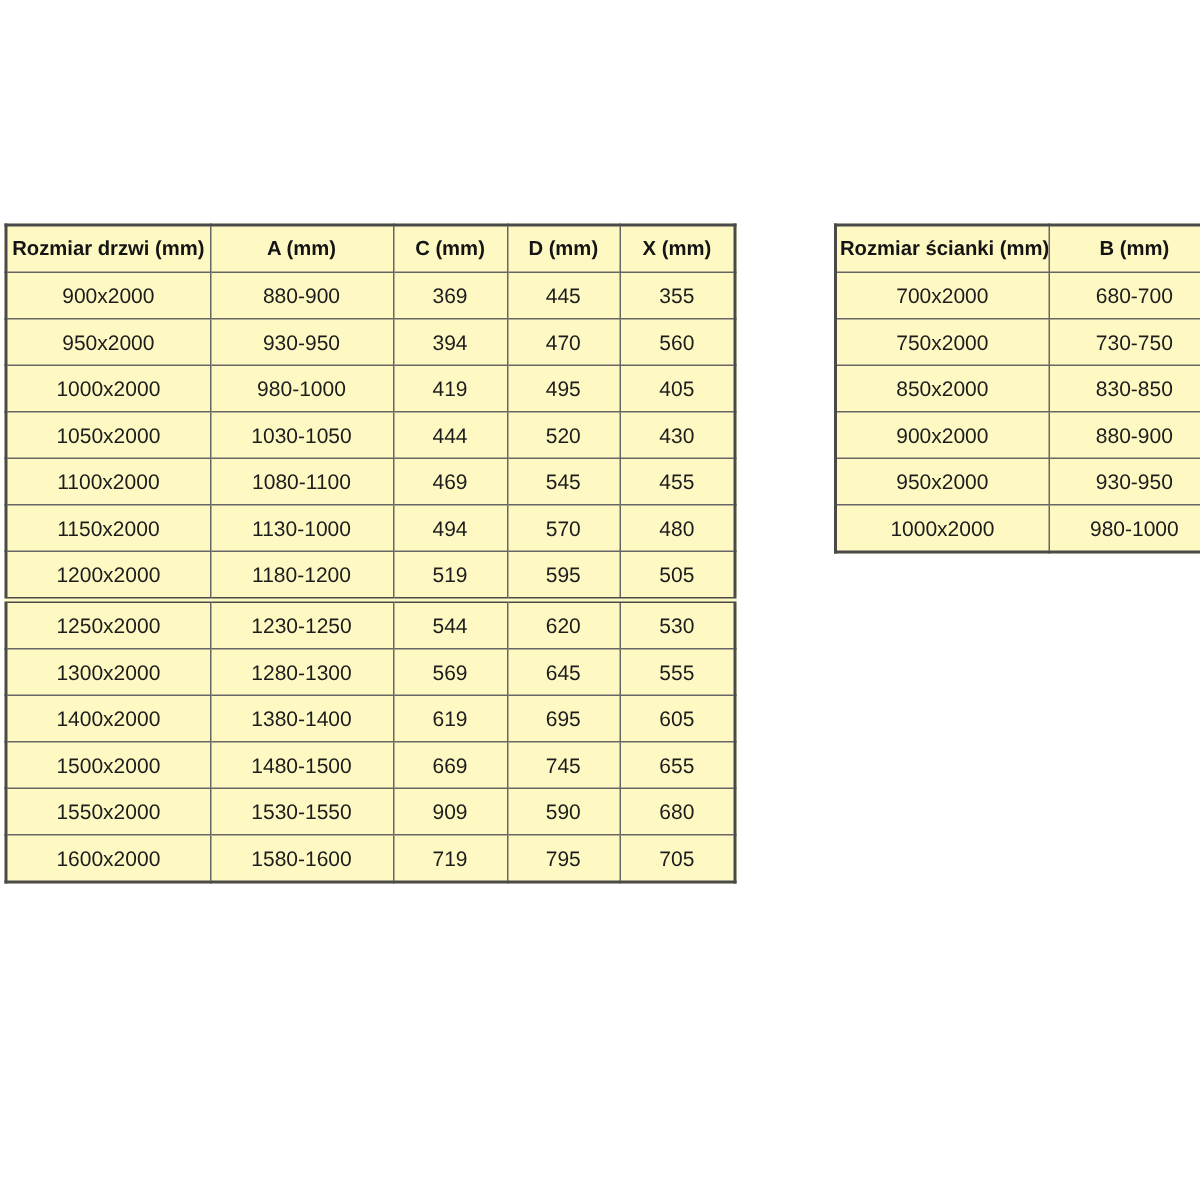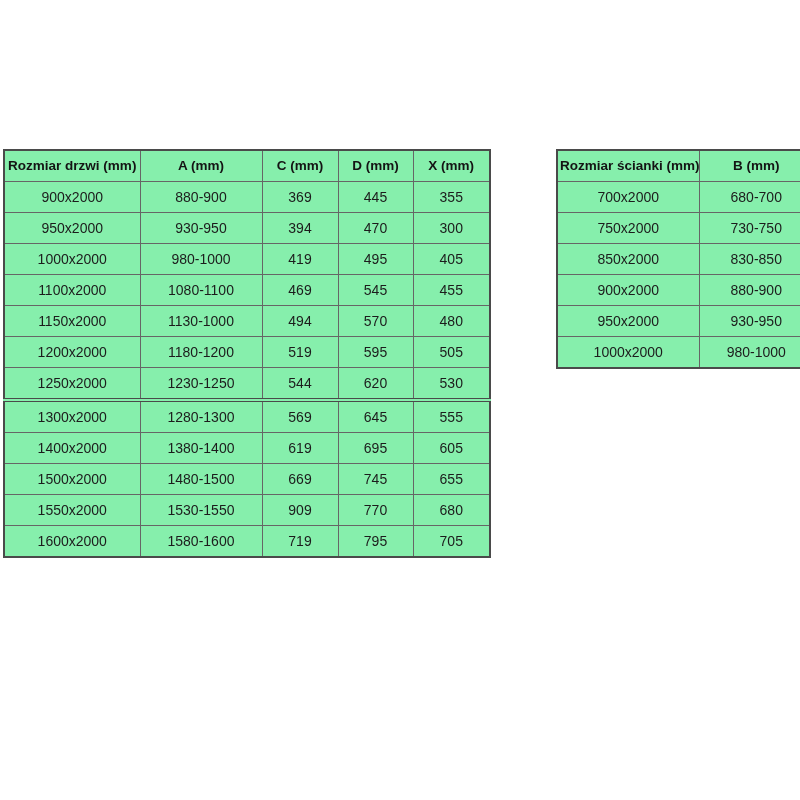--- a/index.html
+++ b/index.html
@@ -13,21 +13,21 @@
     height: 800px;
     background: #ffffff;
     font-family: "Liberation Sans", sans-serif;
     color: #1c1c1c;
     overflow: hidden;
   }
   table.dim {
     position: absolute;
     border-collapse: collapse;
     table-layout: fixed;
-    background: #86efac;
+    background: #fef9c3;
     border: 2px solid #4a4a4a;
   }
   table.dim th,
   table.dim td {
     border: 1px solid #666666;
     text-align: center;
     vertical-align: middle;
     height: 30px;
     padding: 0 2px;
     font-size: 14px;
@@ -84,30 +84,37 @@
           <td>880-900</td>
           <td>369</td>
           <td>445</td>
           <td>355</td>
         </tr>
         <tr>
           <td>950x2000</td>
           <td>930-950</td>
           <td>394</td>
           <td>470</td>
-          <td>300</td>
+          <td>560</td>
         </tr>
         <tr>
           <td>1000x2000</td>
           <td>980-1000</td>
           <td>419</td>
           <td>495</td>
           <td>405</td>
         </tr>
         <tr>
+          <td>1050x2000</td>
+          <td>1030-1050</td>
+          <td>444</td>
+          <td>520</td>
+          <td>430</td>
+        </tr>
+        <tr>
           <td>1100x2000</td>
           <td>1080-1100</td>
           <td>469</td>
           <td>545</td>
           <td>455</td>
         </tr>
         <tr>
           <td>1150x2000</td>
           <td>1130-1000</td>
           <td>494</td>
@@ -146,21 +153,21 @@
           <td>1500x2000</td>
           <td>1480-1500</td>
           <td>669</td>
           <td>745</td>
           <td>655</td>
         </tr>
         <tr>
           <td>1550x2000</td>
           <td>1530-1550</td>
           <td>909</td>
-          <td>770</td>
+          <td>590</td>
           <td>680</td>
         </tr>
         <tr>
           <td>1600x2000</td>
           <td>1580-1600</td>
           <td>719</td>
           <td>795</td>
           <td>705</td>
         </tr>
       </tbody>

